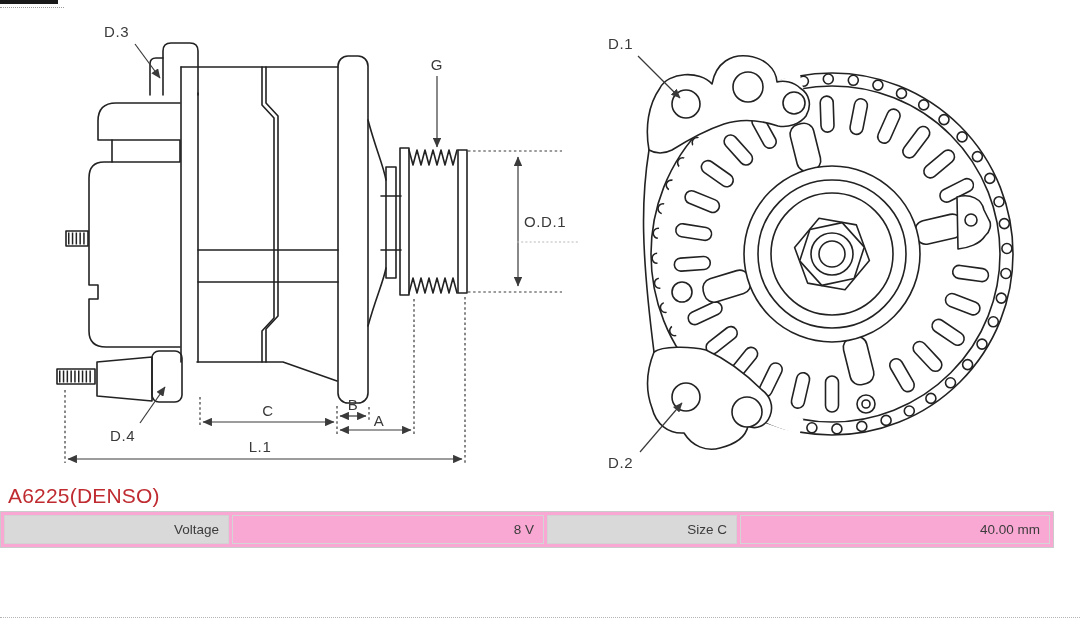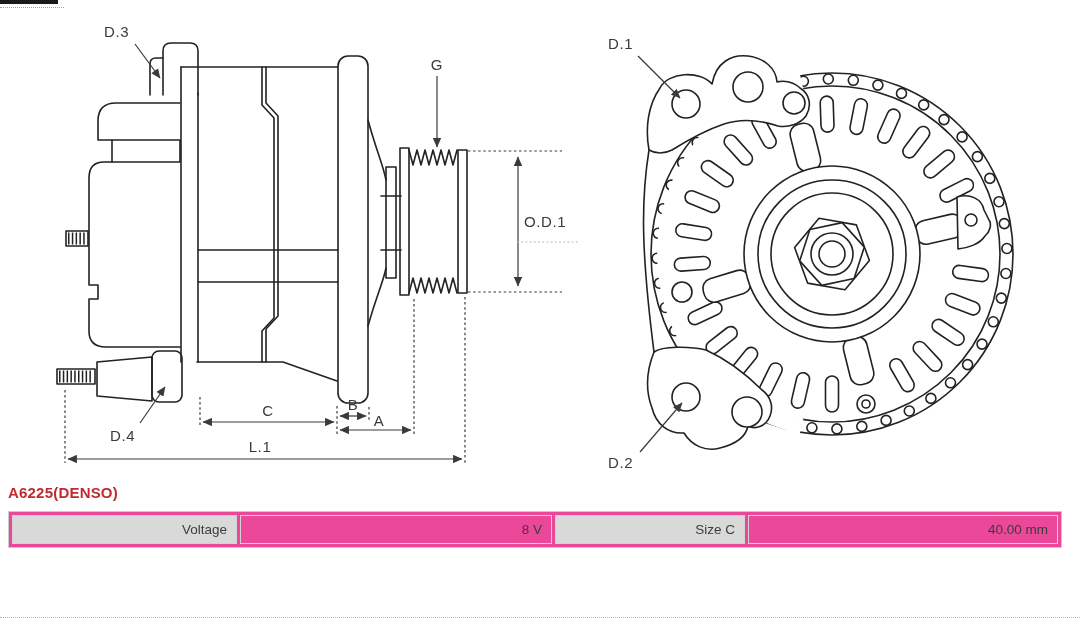--- a/index.html
+++ b/index.html
@@ -1,23 +1,23 @@
 <!DOCTYPE html>
 <html><head>
 <meta charset="utf-8">
 <style>
   html,body{margin:0;padding:0;background:#fff;}
   body{width:1080px;height:622px;position:relative;overflow:hidden;
        font-family:"Liberation Sans", sans-serif;}
   .corner-bar{position:absolute;left:0;top:0;width:58px;height:4px;background:#1a1a1a;}
   .corner-dots{position:absolute;left:0;top:7px;width:64px;border-top:1px dotted #9d9d9d;}
   .diagram-svg{position:absolute;left:0;top:0;}
-  .part-title{position:absolute;left:8px;top:484px;font-size:15px;letter-spacing:.2px;color:#bf2b30;font-weight:bold;}
-  .spec{position:absolute;left:8px;top:511px;border-collapse:separate;border-spacing:3px;
-        background:#ec4899;border:1px solid #cbcbcb;table-layout:fixed;width:1054px;}
+  .part-title{position:absolute;left:8px;top:484px;font-size:21px;letter-spacing:.2px;color:#bf2b30;}
+  .spec{position:absolute;left:0;top:511px;border-collapse:separate;border-spacing:3px;
+        background:#f9a8d4;border:1px solid #cbcbcb;table-layout:fixed;width:1054px;}
   .spec td{height:27px;font-size:13.5px;color:#3c3c3c;text-align:right;
            padding:0 9px 0 0;border:1px solid #d4d4d4;overflow:hidden;white-space:nowrap;}
   .spec td.lbl{background:#d9d9d9;border-color:#d2d2d2;}
   .bottom-artifact{position:absolute;left:0;top:617px;width:1080px;border-top:1px dotted #b5b5b5;}
   
   .ln{stroke:#222;stroke-width:1.6;fill:none;stroke-linejoin:round;stroke-linecap:round;}
   .lnw{stroke:#222;stroke-width:1.6;fill:#fff;stroke-linejoin:round;}
   .dim{stroke:#3a3a3a;stroke-width:1.2;fill:none;}
   .dot{stroke:#3a3a3a;stroke-width:1.2;fill:none;stroke-dasharray:2.5 2.6;}
   .faint{stroke:#b8b8b8;stroke-width:1;fill:none;stroke-dasharray:2 2.2;}

